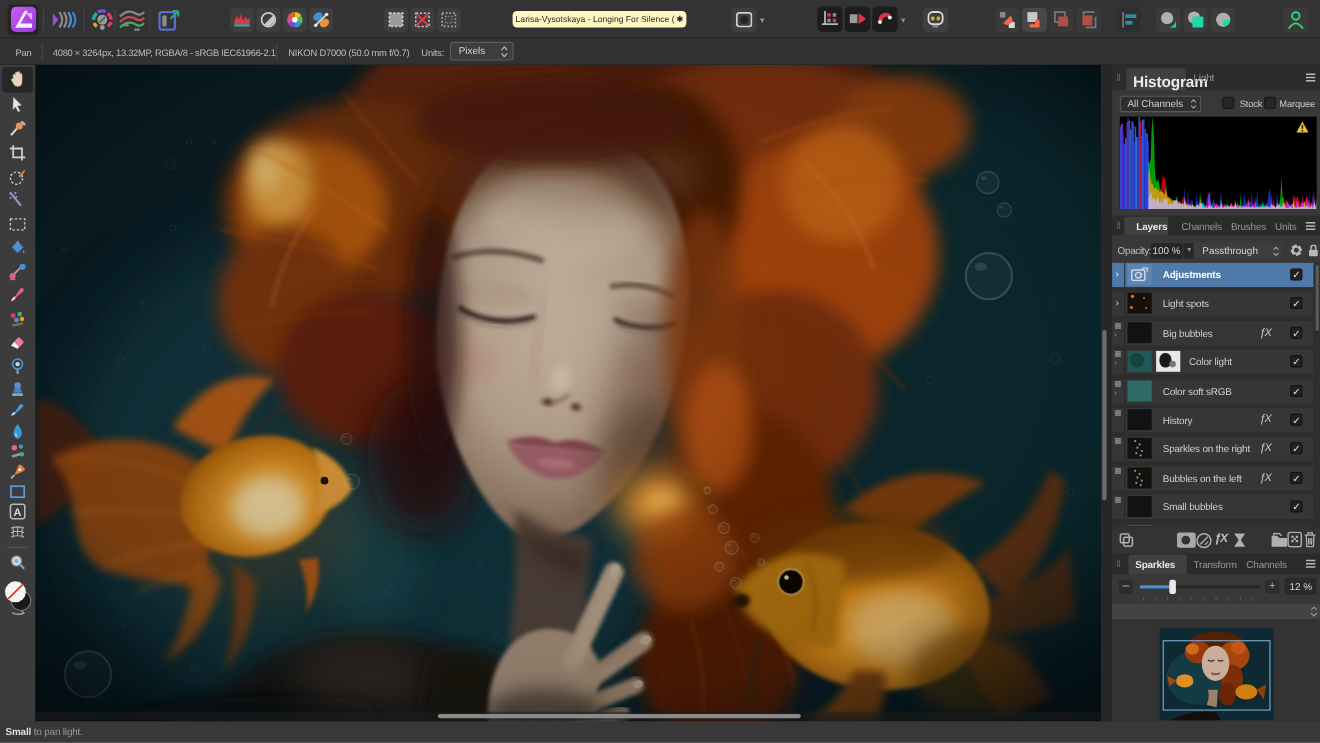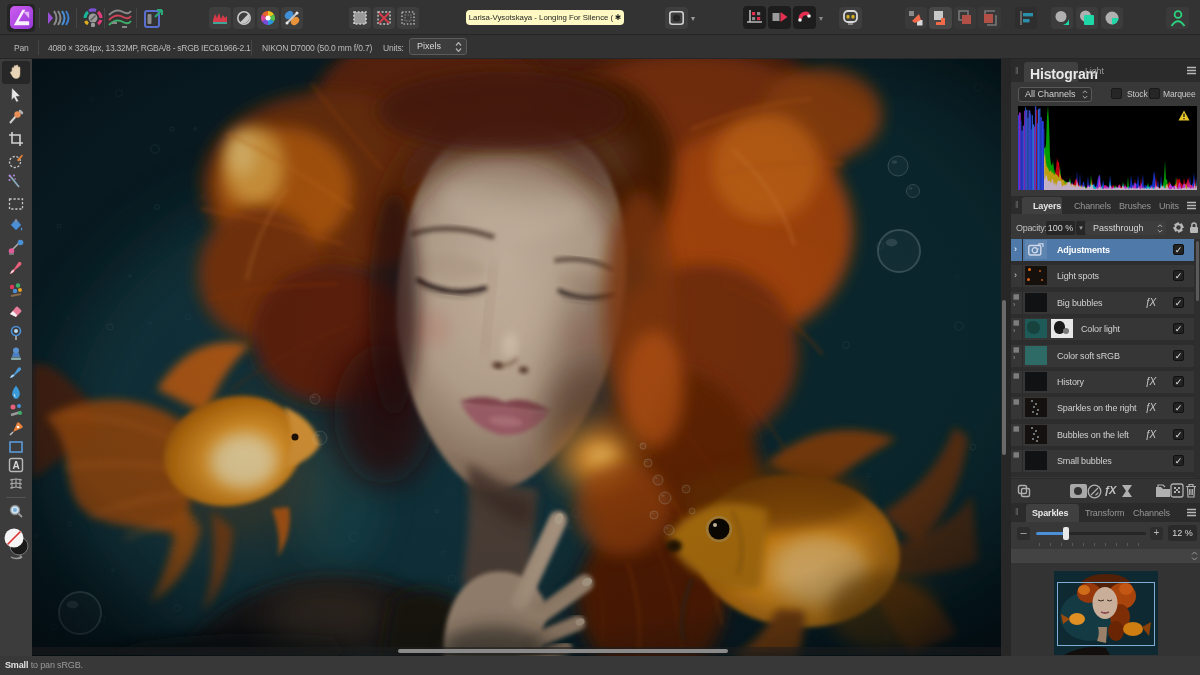--- a/index.html
+++ b/index.html
@@ -865,13 +865,13 @@
 <path d="M47,41 Q51,43 55,41" stroke="#8e4c55" stroke-width="1.8" fill="none"></path>
 <ellipse cx="23" cy="48" rx="8" ry="6" fill="#e09022"></ellipse>
 <path d="M16,48 L7,43 L9,53 Z" fill="#9a4a0e"></path>
 <ellipse cx="79" cy="58" rx="10" ry="7" fill="#cf7c10"></ellipse>
 <path d="M88,56 L97,51 L95,65 Z" fill="#8a4009"></path>
 <path d="M44,56 Q46,62 43,70 L52,72 Q53,60 53,56 Z" fill="#9a8069"></path>
 <path d="M10,84 Q30,73 52,77 L56,84 Z" fill="#120e0b"></path>
 <rect x="3.5" y="11.5" width="97" height="63" fill="none" stroke="#7fadd4" stroke-width="1"></rect>
 </svg></div>
     <div class="abs" style="left:0;top:656px;width:1200px;height:19px;background:#383838"></div>
-    <div class="txt" style="left:5px;top:660px;color:#e0e0e0"><b>Small</b> <span style="color:#9a9a9a">to pan sRGB.</span></div>
+    <div class="txt" style="left:5px;top:660px;color:#e0e0e0"><b>Small</b> <span style="color:#9a9a9a">to pan light.</span></div>
   </div>
 </body></html>

